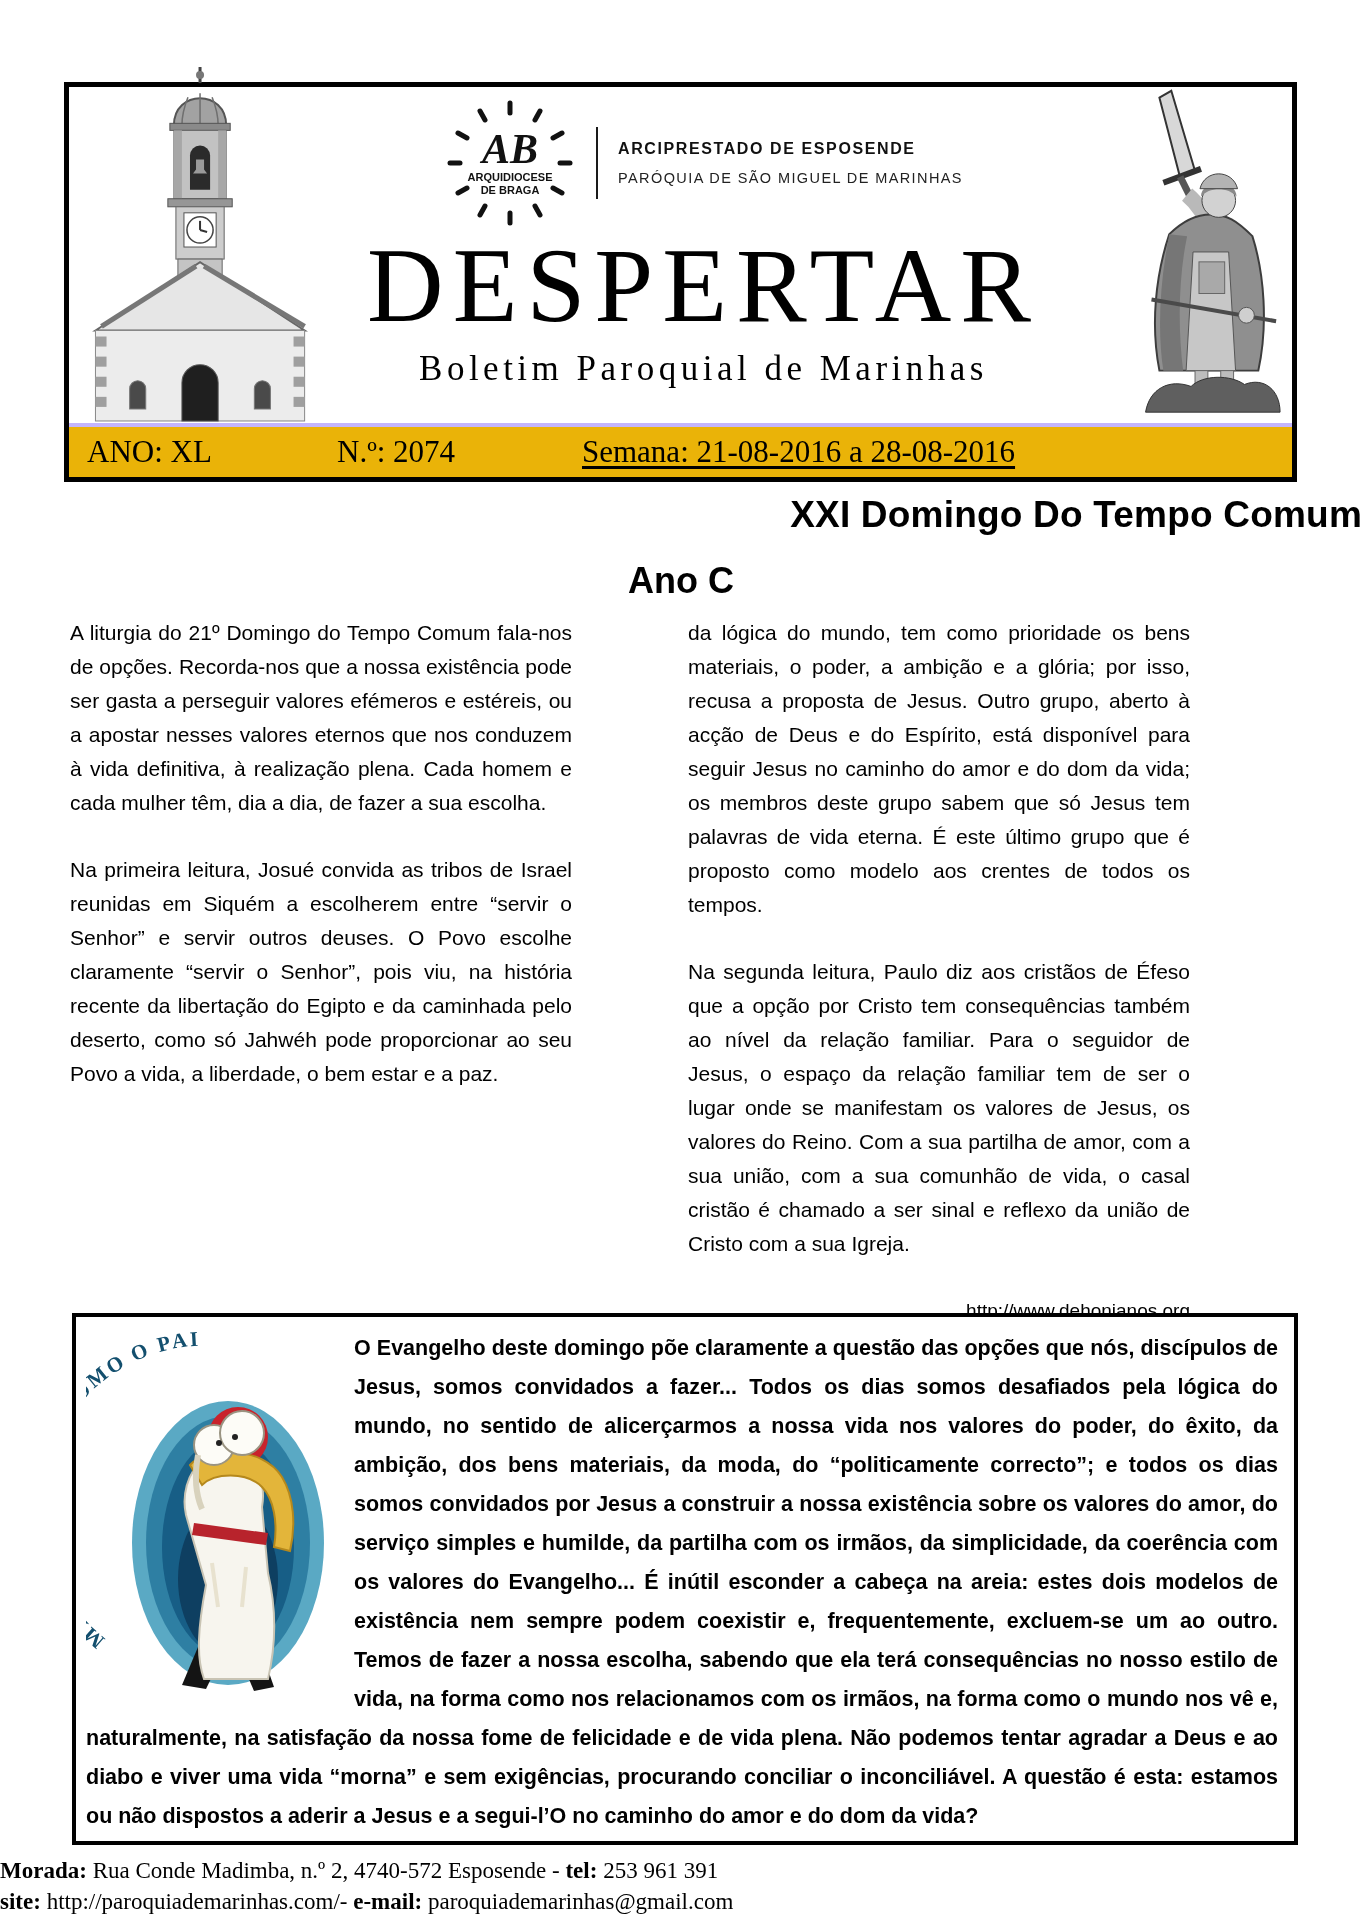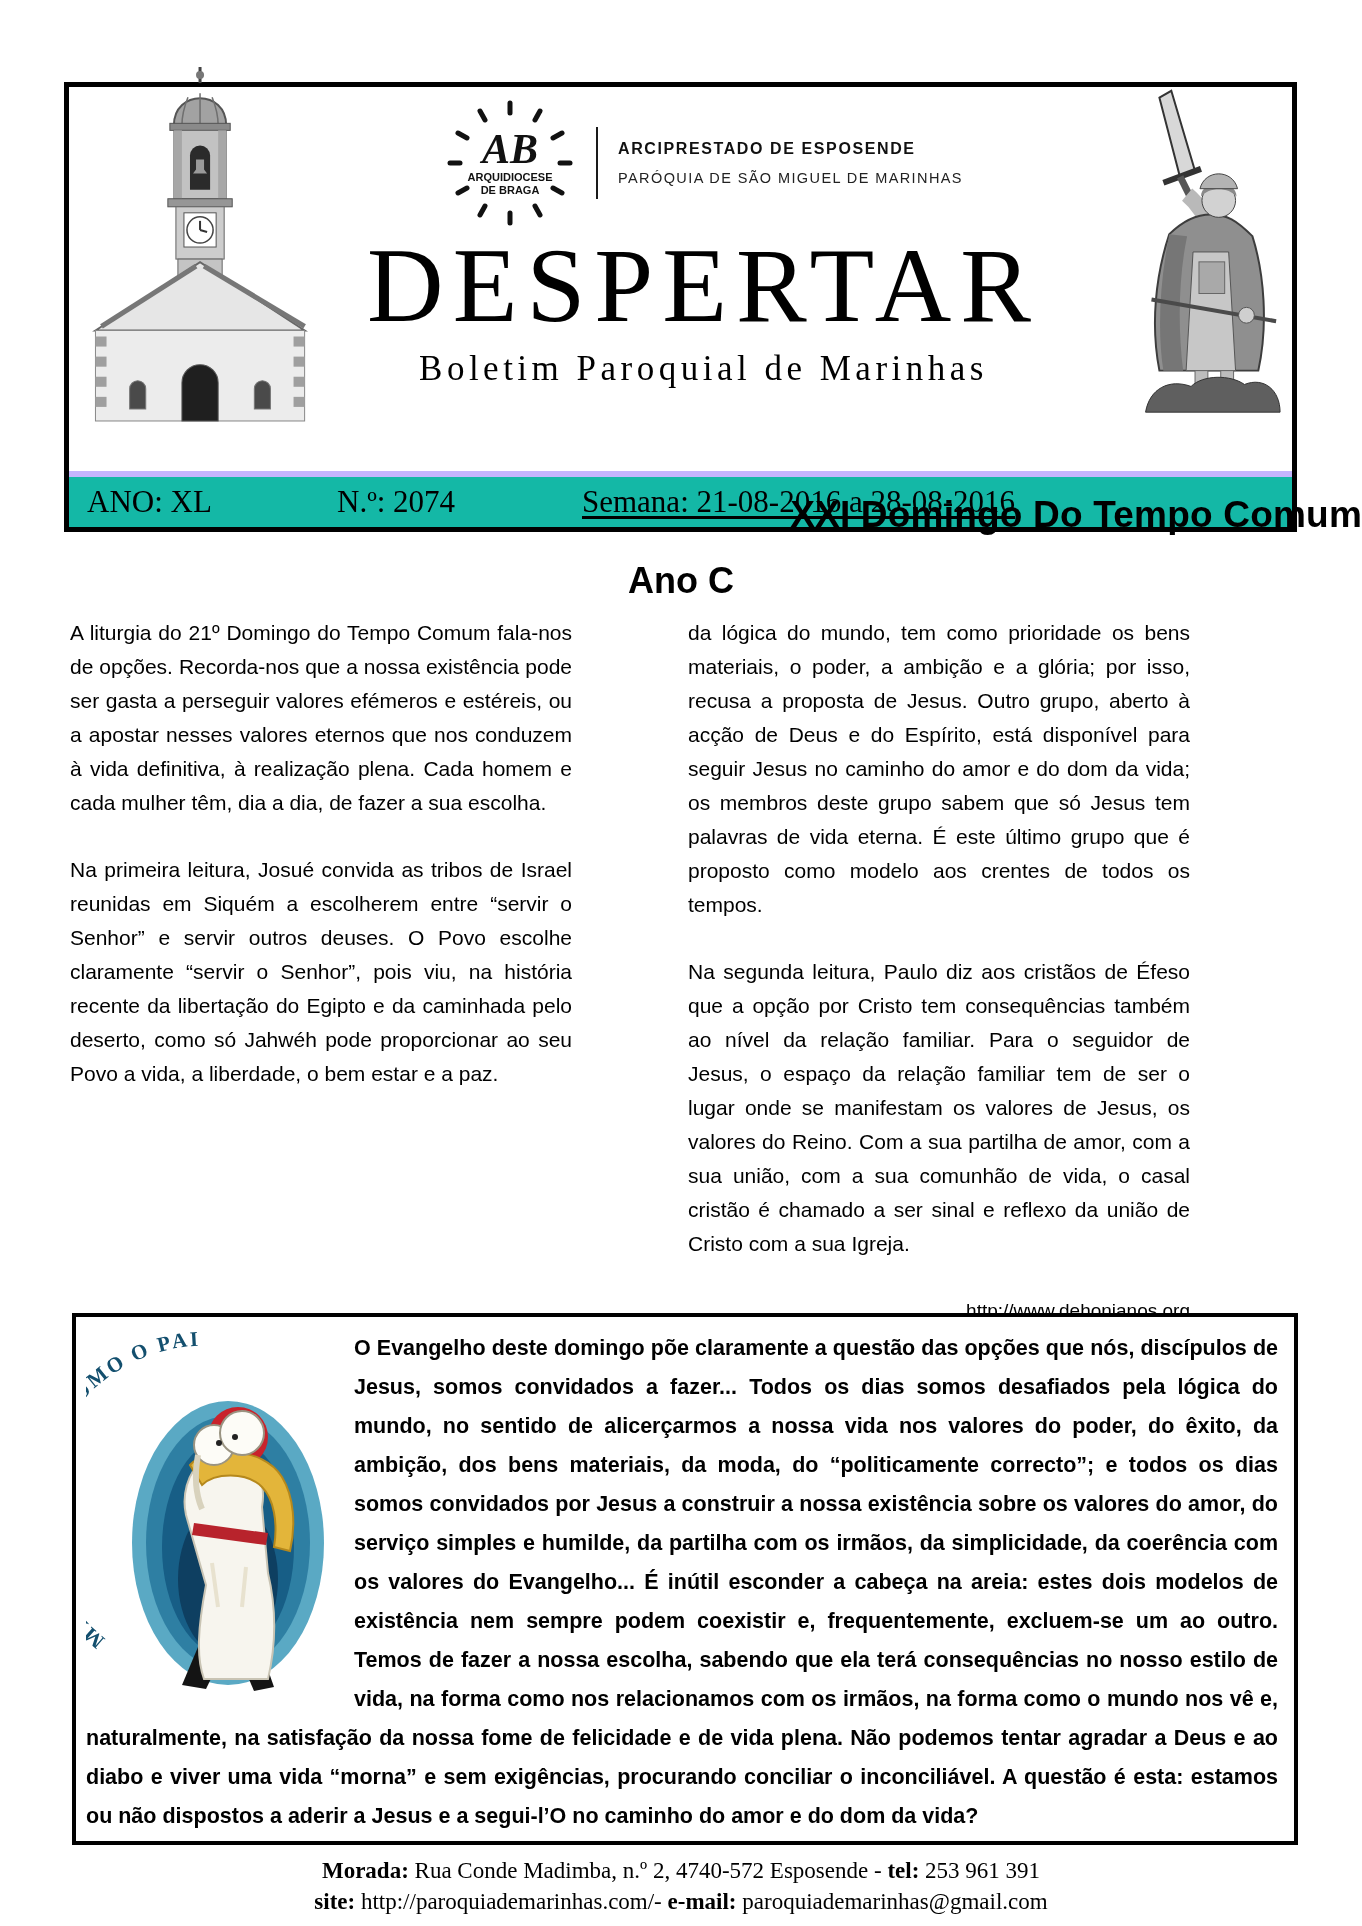--- a/index.html
+++ b/index.html
@@ -4,38 +4,38 @@
 <style>
   html,body{margin:0;padding:0;}
   body{
     width:1362px;height:1926px;background:#fff;color:#000;
     font-family:"Liberation Sans",sans-serif;position:relative;overflow:hidden;
   }
   .abs{position:absolute;}
 
   
   .header-box{left:64px;top:82px;width:1233px;border:5px solid #000;background:#fff;box-sizing:border-box;}
-  .header-main{position:relative;height:384px;}
+  .header-main{position:relative;height:336px;}
   .church-art{position:absolute;left:8px;top:-24px;width:232px;height:362px;}
   .statue-art{position:absolute;right:6px;top:-4px;width:178px;height:332px;}
   .header-center{position:absolute;left:242px;right:196px;top:0;height:100%;
                  display:flex;flex-direction:column;align-items:center;}
   .brand-row{margin-top:10px;display:flex;align-items:center;gap:20px;}
   .ab-logo{width:132px;height:132px;flex:0 0 auto;}
   .brand-divider{width:2px;height:72px;background:#1a1a1a;}
   .org-block{display:flex;flex-direction:column;gap:12px;}
   .org-line1{font-size:16px;font-weight:bold;letter-spacing:1.6px;color:#111;}
   .org-line2{font-size:14.5px;letter-spacing:1.4px;color:#222;}
   .main-title{font-family:"Liberation Serif",serif;font-size:106px;line-height:1;
               letter-spacing:9px;margin-top:4px;white-space:nowrap;color:#000;}
   .main-subtitle{font-family:"Liberation Serif",serif;font-size:35px;letter-spacing:4.5px;
                  margin-top:10px;white-space:nowrap;color:#000;}
 
-  .info-bar{border-top:6px solid #c4b5fd;height:50px;display:flex;align-items:center;
-            font-family:"Liberation Serif",serif;font-size:31px;padding:0 0 0 18px;background:#14b8a6;}
+  .info-bar{border-top:4px solid #c4b5fd;height:50px;display:flex;align-items:center;
+            font-family:"Liberation Serif",serif;font-size:31px;padding:0 0 0 18px;background:#eab308;}
   .info-ano{flex:0 0 250px;}
   .info-num{flex:0 0 245px;}
   .info-semana{text-decoration:underline;text-underline-offset:4px;}
 
   
   .h1{left:0;width:100%;top:494px;text-align:right;font-weight:bold;font-size:37px;letter-spacing:.2px;}
   .h2{left:0;width:100%;top:560px;text-align:center;font-weight:bold;font-size:36px;}
 
   
   .columns{left:70px;top:616px;width:1120px;display:flex;gap:116px;}
@@ -44,21 +44,21 @@
   .col p:last-child{margin-bottom:0;}
   .source-link{display:block;text-align:right;font-size:19px;margin-top:2px;}
 
   
   .mercy-box{left:72px;top:1313px;width:1226px;height:532px;border:4px solid #000;
              box-sizing:border-box;padding:12px 16px 10px 10px;overflow:hidden;background:#fff;}
   .mercy-logo{float:left;width:252px;height:372px;margin:-2px 16px 0 0;}
   .mercy-text{font-weight:bold;font-size:21.5px;line-height:39px;text-align:justify;color:#000;}
 
   
-  .footer{left:0;top:1855px;width:100%;text-align:center;font-family:"Liberation Serif",serif;
+  .footer{left:0;top:1855px;width:100%;text-align:left;font-family:"Liberation Serif",serif;
           font-size:23px;line-height:31px;color:#000;}
   .footer b{font-weight:bold;}
   .footer span{white-space:pre;}
 </style>
 </head>
 <body>
 
 <div class="abs header-box">
   <div class="header-main">
 

